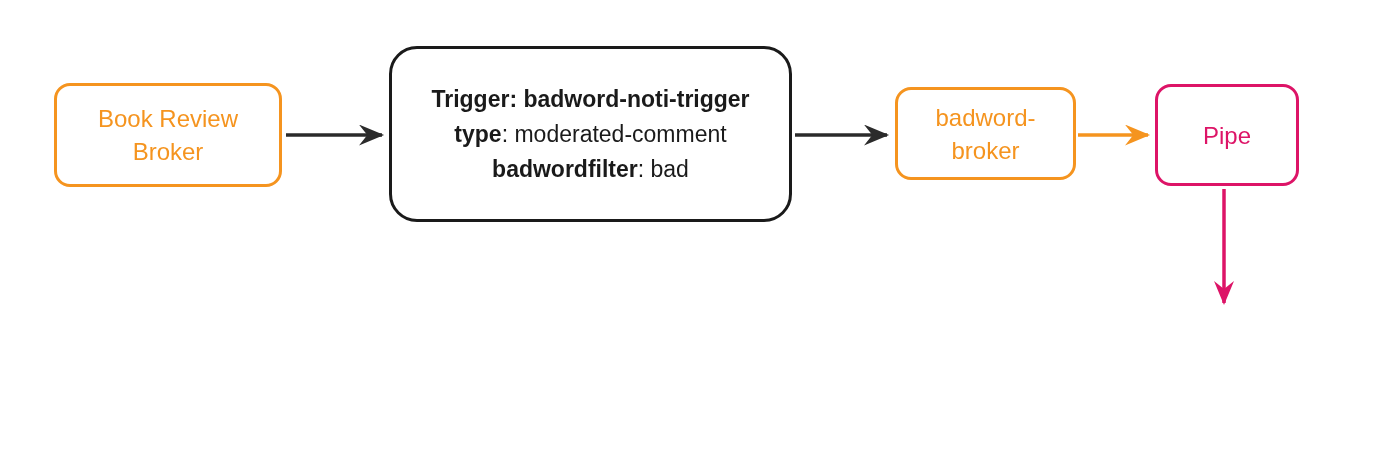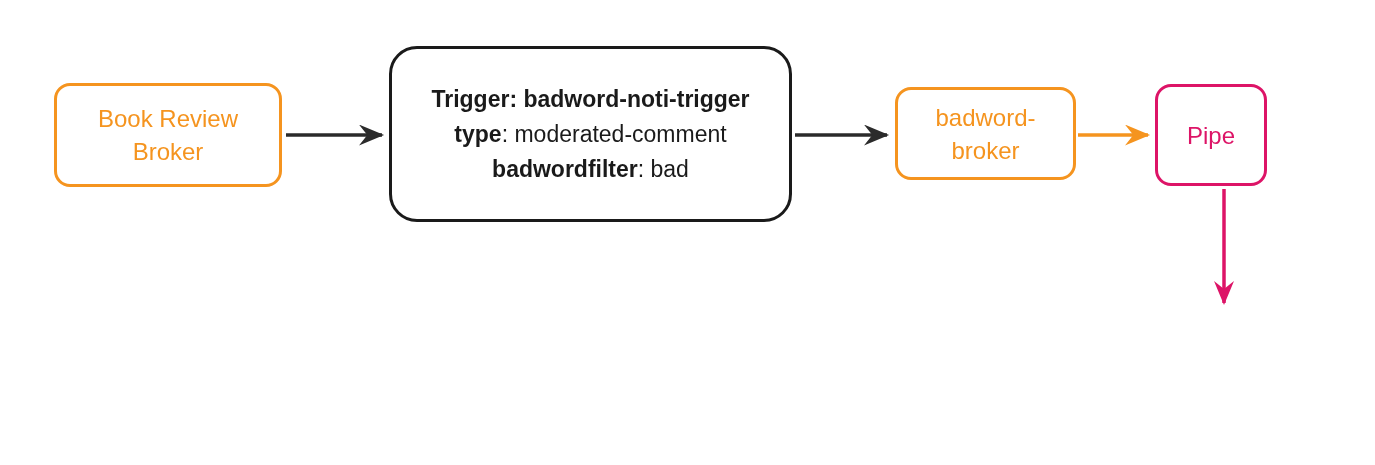--- a/index.html
+++ b/index.html
@@ -62,21 +62,21 @@
   }
   .trigger-line { white-space: nowrap; }
   .trigger-line .b { font-weight: bold; }
   .node-badword-broker {
     left: 895px; top: 87px;
     width: 181px; height: 93px;
     padding: 0 14px;
   }
   .node-pipe {
     left: 1155px; top: 84px;
-    width: 112px; height: 102px;
+    width: 144px; height: 102px;
   }
   .node-slack-sink {
     left: 1115px; top: 310px;
     width: 220px; height: 103px;
   }
 </style>
 </head>
 <body>
 
 <div class="canvas">

